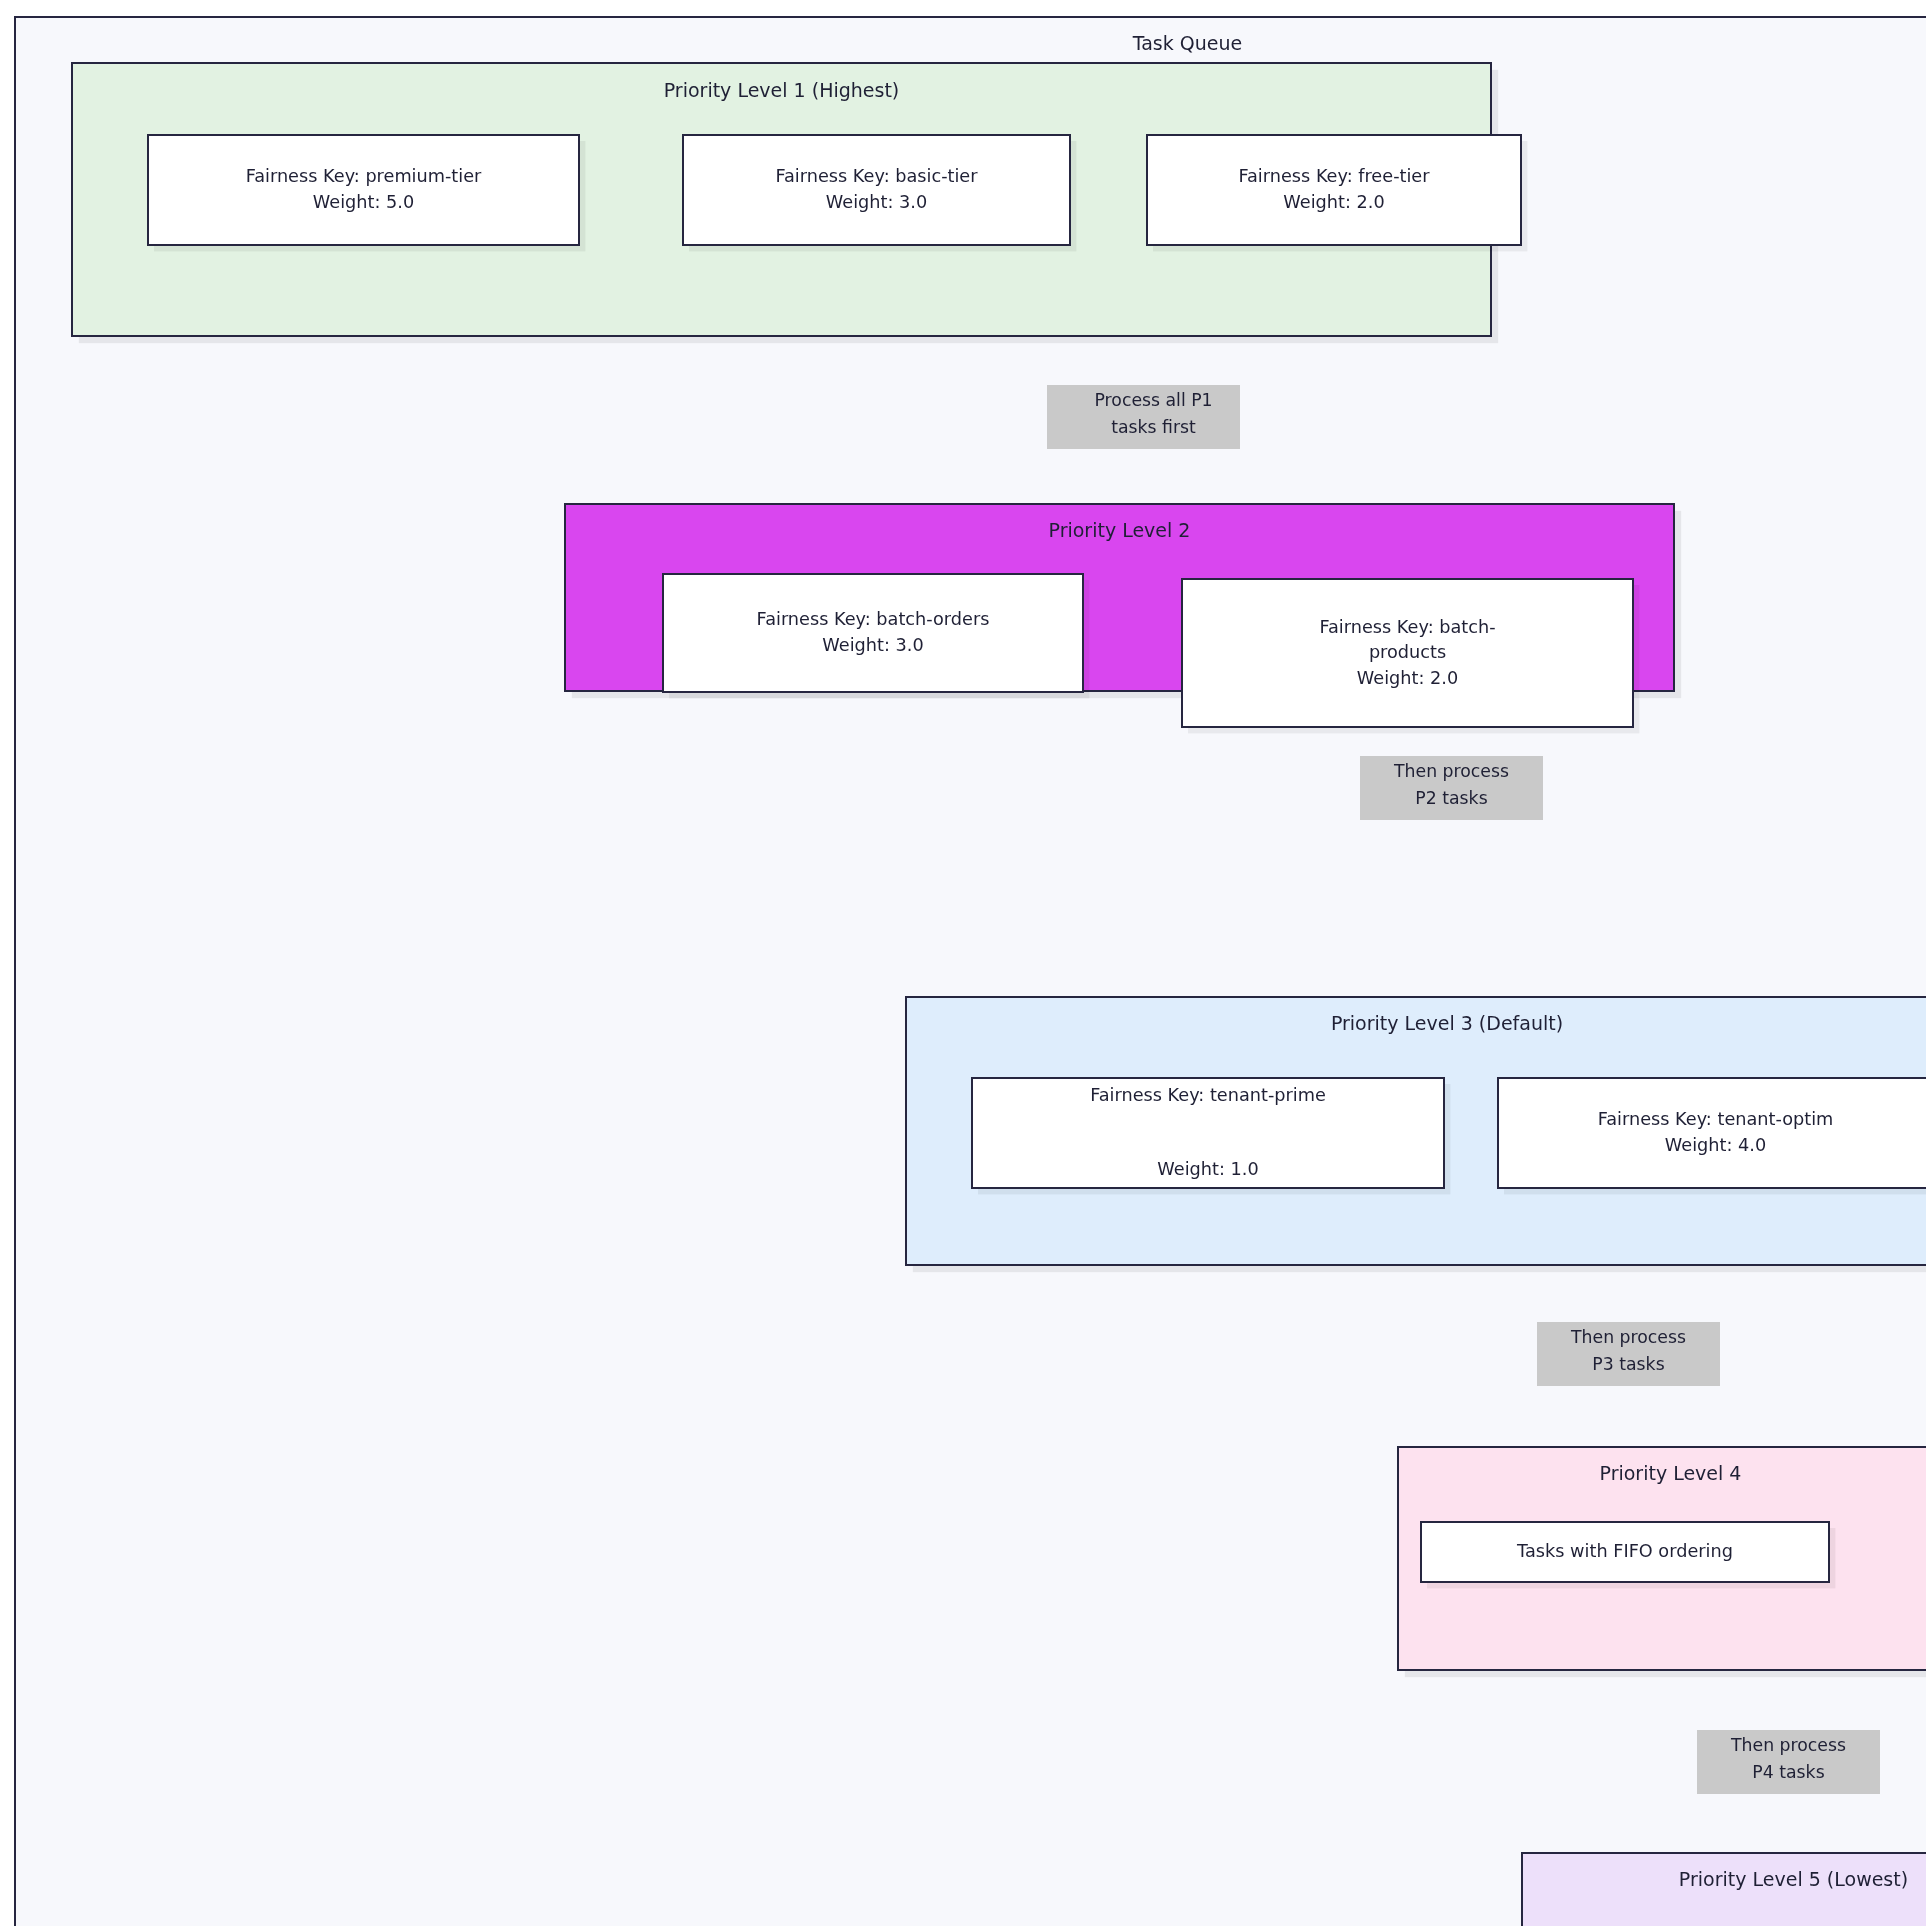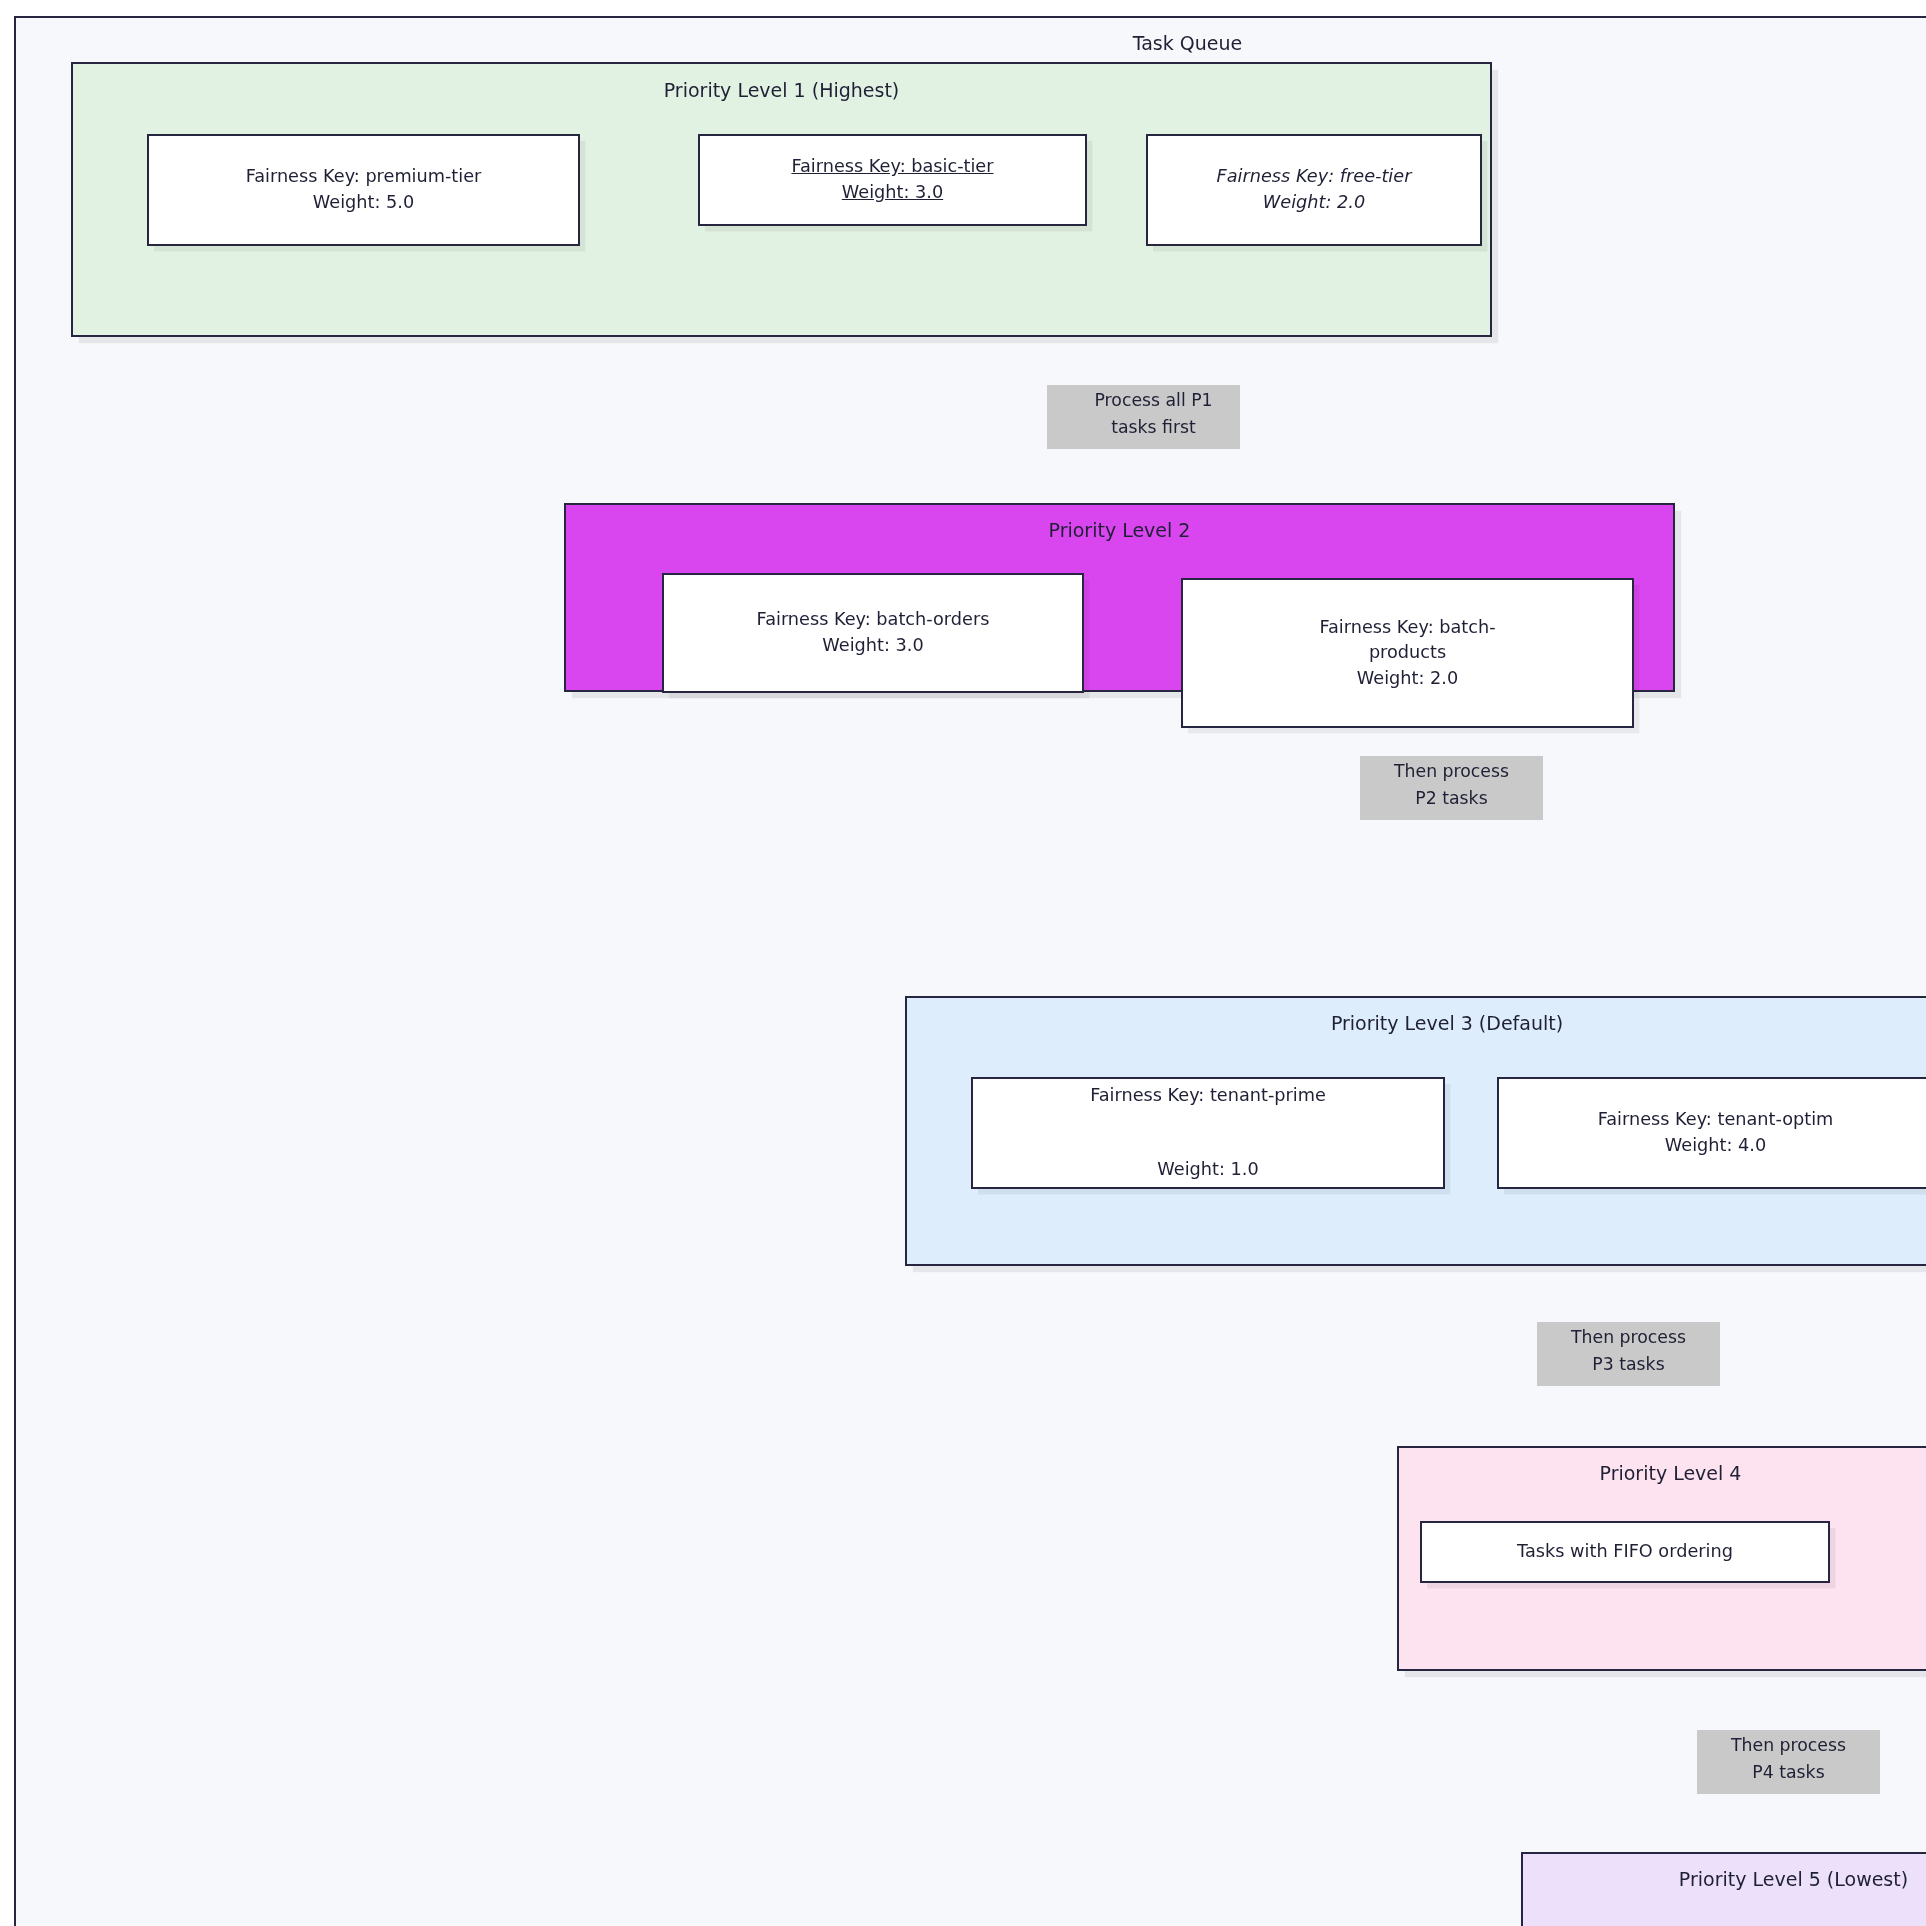--- a/index.html
+++ b/index.html
@@ -78,25 +78,25 @@
     <div class="cluster-title" style="top:14.6px;">Task Queue</div>
   </div>
 
   <div class="cluster p1" style="left:71px;top:62px;width:1421px;height:275px;">
     <div class="cluster-title" style="top:16px;">Priority Level 1 (Highest)</div>
   </div>
   <div class="node" style="left:147px;top:134px;width:433px;height:112px;">
     <span class="ln">Fairness Key: premium-tier</span>
     <span class="ln">Weight: 5.0</span>
   </div>
-  <div class="node" style="left:698px;top:134px;width:389px;height:92px;text-decoration:underline;">
+  <div class="node" style="left:682px;top:134px;width:389px;height:112px;">
     <span class="ln">Fairness Key: basic-tier</span>
     <span class="ln">Weight: 3.0</span>
   </div>
-  <div class="node" style="left:1146px;top:134px;width:336px;height:112px;font-style:italic;">
+  <div class="node" style="left:1146px;top:134px;width:376px;height:112px;">
     <span class="ln">Fairness Key: free-tier</span>
     <span class="ln">Weight: 2.0</span>
   </div>
 
   <div class="cluster p2" style="left:564px;top:503px;width:1111px;height:189px;">
     <div class="cluster-title" style="top:14.6px;">Priority Level 2</div>
   </div>
   <div class="node" style="left:662px;top:573px;width:422px;height:120px;">
     <span class="ln">Fairness Key: batch-orders</span>
     <span class="ln">Weight: 3.0</span>

